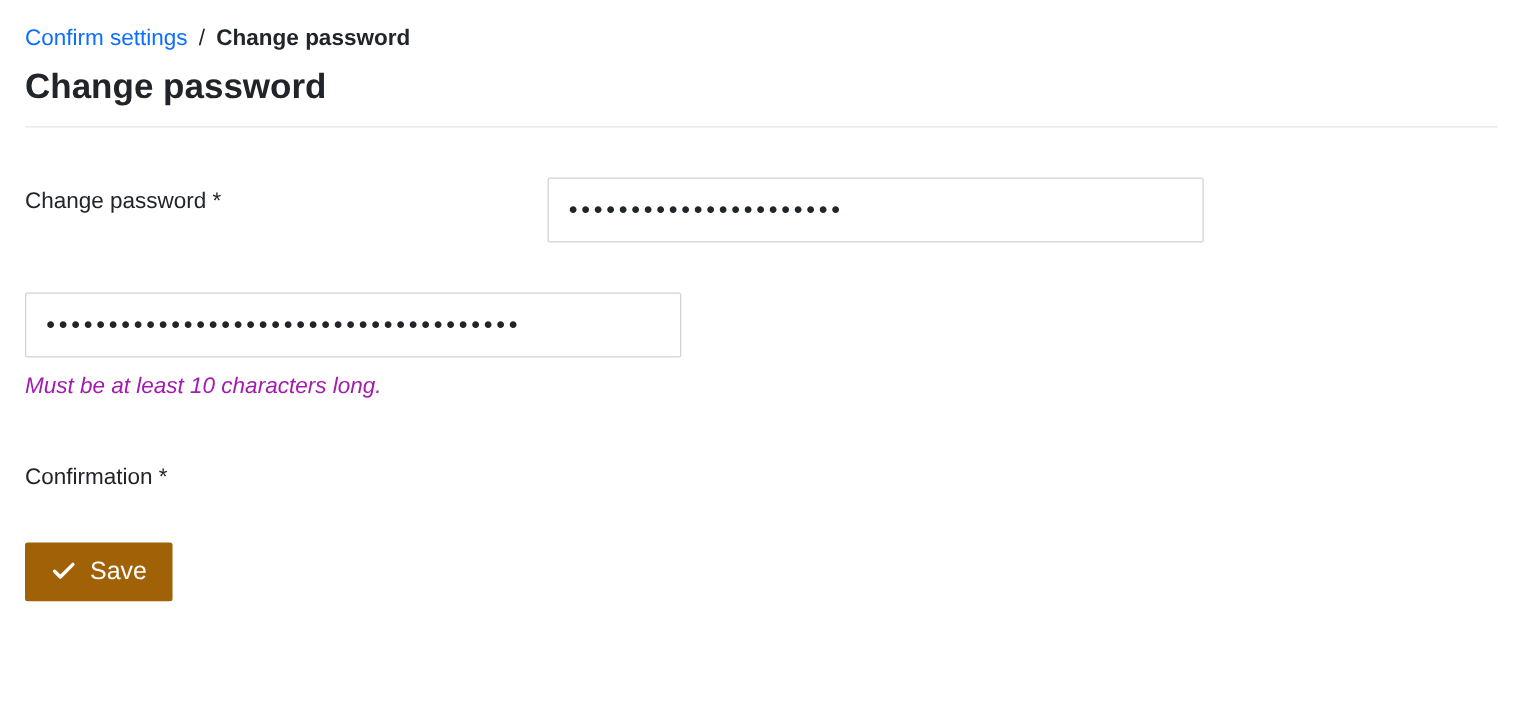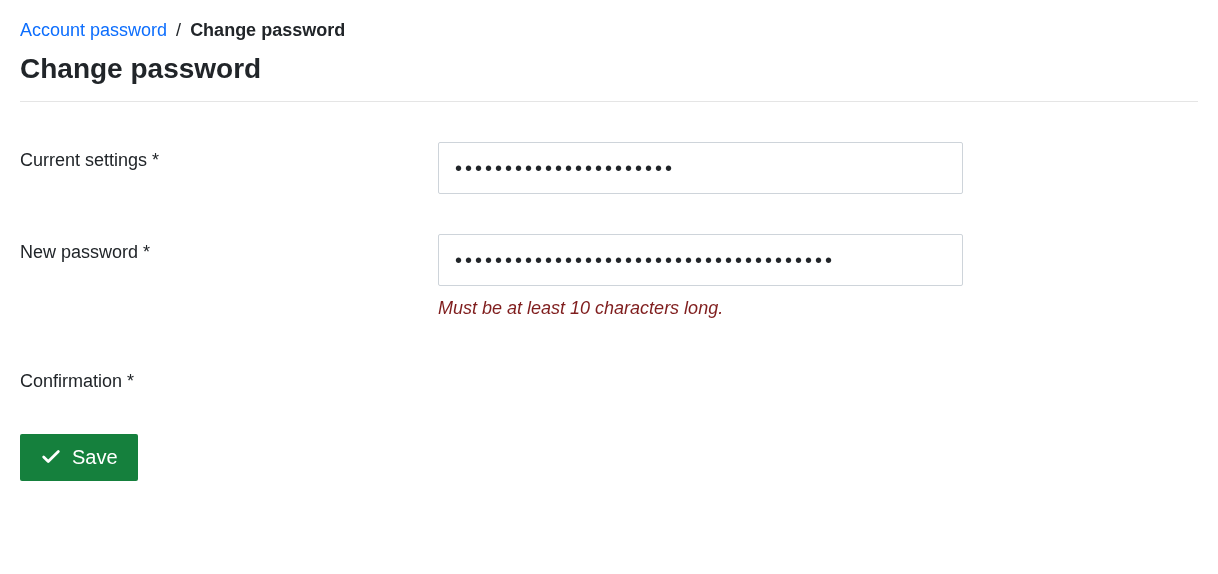--- a/index.html
+++ b/index.html
@@ -68,66 +68,65 @@
       font-size: 20px;
       letter-spacing: 3px;
       border: 1px solid #ced4da;
       border-radius: 2px;
       font-family: inherit;
       color: #212529;
     }
     .help-text {
       font-style: italic;
       font-size: 18px;
-      color: #7f1d1d;
+      color: #a21caf;
       margin-top: 8px;
       line-height: 1.6;
     }
     .btn-save {
       display: inline-flex;
       align-items: center;
       gap: 10px;
-      background-color: #15803d;
+      background-color: #a16207;
       color: #fff;
       border: none;
       padding: 12px 20px;
       font-size: 20px;
       cursor: pointer;
       border-radius: 2px;
       font-family: inherit;
     }
     .btn-save svg {
       width: 22px;
       height: 22px;
     }
   </style>
 </head>
 <body>
 
 
 
 <nav class="breadcrumb">
-  <a href="#">Account password</a>
+  <a href="#">Confirm settings</a>
   <span class="sep">/</span>
   <span class="current">Change password</span>
 </nav>
 
 <h1 class="page-title">Change password</h1>
 
 <hr class="divider">
 
 <div class="form-row">
-  <label class="form-label">Current settings *</label>
+  <label class="form-label">Change password *</label>
   <div class="form-field">
     <input type="password" value="••••••••••••••••••••••" style="">
   </div>
 </div>
 
 <div class="form-row">
-  <label class="form-label">New password *</label>
   <div class="form-field-wide">
     <input type="password" value="••••••••••••••••••••••••••••••••••••••" style="">
     <div class="help-text">Must be at least 10 characters long.</div>
   </div>
 </div>
 
 <div class="form-row">
   <label class="form-label">Confirmation *</label>
 </div>
 

